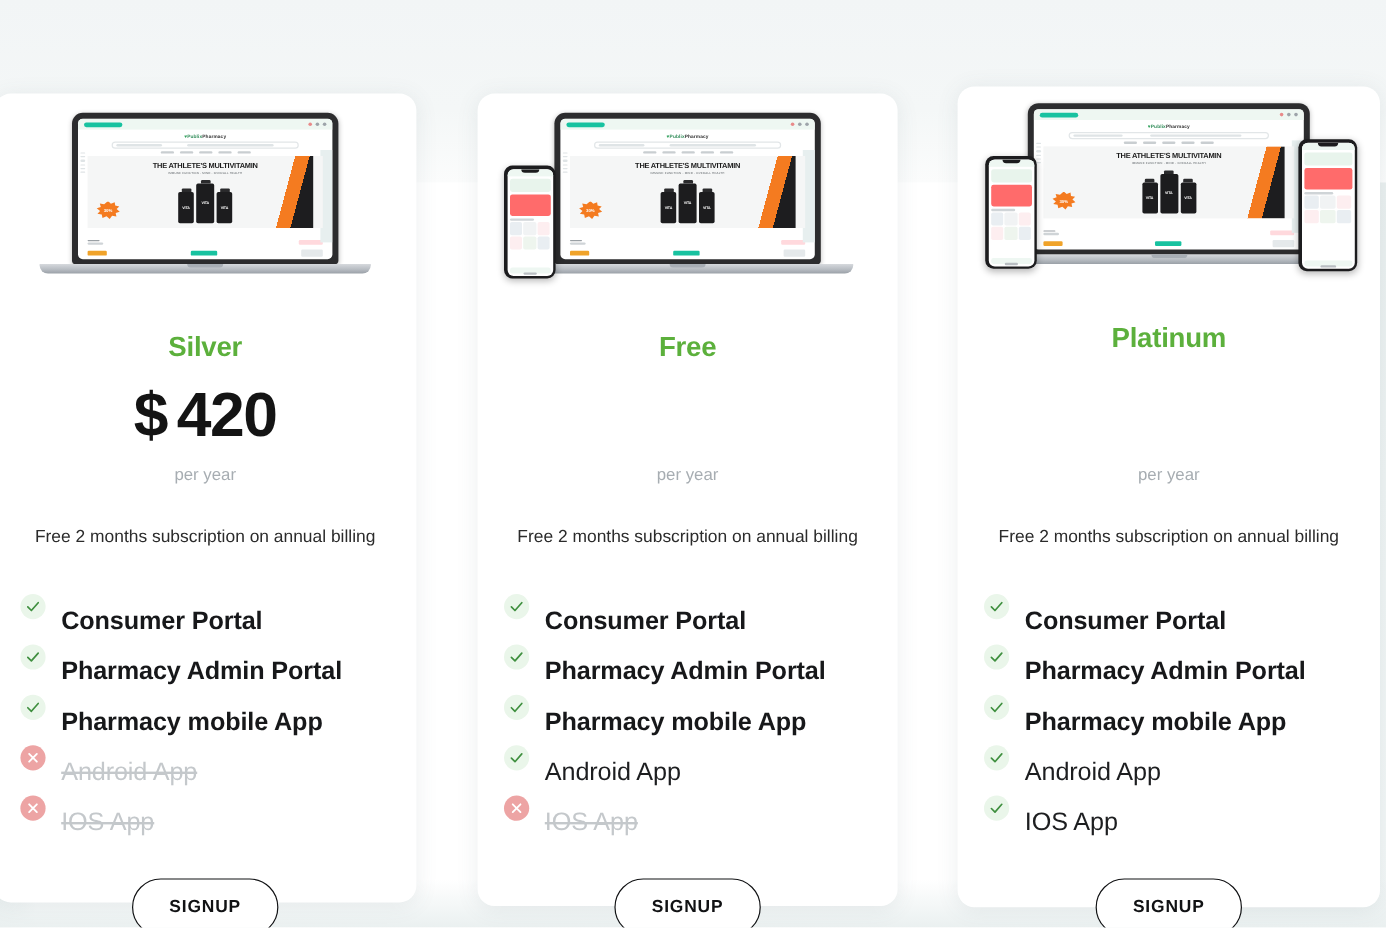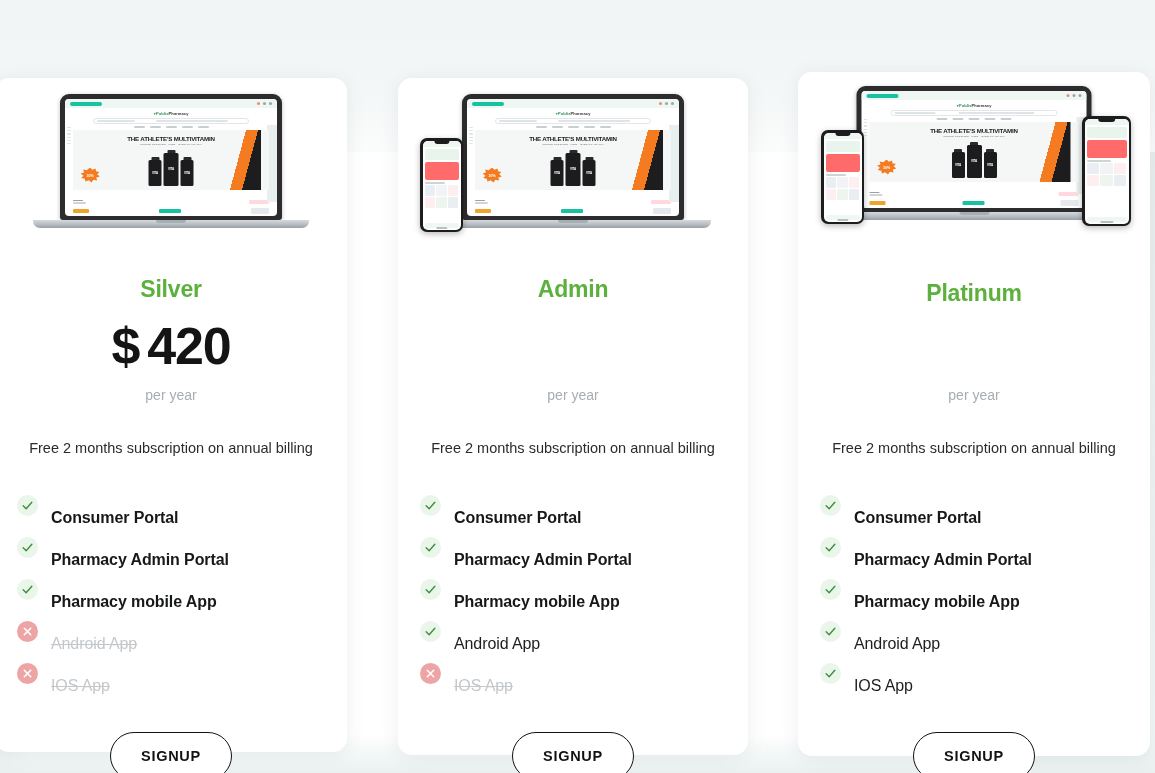--- a/index.html
+++ b/index.html
@@ -408,21 +408,21 @@
     list-style: none;
   }
   .feature {
     display: flex;
     align-items: center;
     gap: 13px;
     height: 42px;
     padding-left: 22px;
   }
   .feature-label {
-    font-size: 16px;
+    font-size: 21px;
     font-weight: bold;
     color: #17181a;
     letter-spacing: -0.1px;
     margin-top: 25px;
   }
   .feature--plain .feature-label {
     font-weight: normal;
     color: #1d1e20;
   }
   .feature--off .feature-label {
@@ -463,21 +463,21 @@
   }
 
   
   .pos-title   { top: 198px; }
   .pos-price   { top: 238px; }
   .pos-period  { top: 309px; }
   .pos-note    { top: 362px; }
   .pos-feats   { top: 406px; }
   .pos-btn     { top: 654px; }
 
-  .card--platinum .pos-title  { top: 208px; }
+  .card--platinum .pos-title  { top: 196px; }
   .card--platinum .pos-price  { top: 244px; }
   .card--platinum .pos-period { top: 315px; }
   .card--platinum .pos-note   { top: 368px; }
   .card--platinum .pos-feats  { top: 412px; }
   .card--platinum .pos-btn    { top: 660px; }
 </style>
 </head>
 <body>
 
 <div class="bg-root">
@@ -700,21 +700,21 @@
         <div class="ph-cell b"></div>
         <div class="ph-cell b"></div>
         <div class="ph-cell c"></div>
         <div class="ph-cell a"></div>
       </div>
       <div class="ph-foot"></div>
       <div class="ph-home"></div>
     </div>
   </div>
       </div>
-    <div class="plan-title pos-title">Admin</div>
+    <div class="plan-title pos-title">Free</div>
     <div class="plan-period pos-period">per year</div>
     <div class="plan-note pos-note">Free 2 months subscription on annual billing</div>
     <ul class="features pos-feats">
         <li class="feature">
     <span class="icon-check">
             <svg viewBox="0 0 24 24" fill="none" stroke="#3f8f3f" stroke-width="2.6" stroke-linecap="round" stroke-linejoin="round">
               <polyline points="4,12.5 9.5,18 20,6"></polyline>
             </svg>
           </span>
     <span class="feature-label">Consumer Portal</span>

